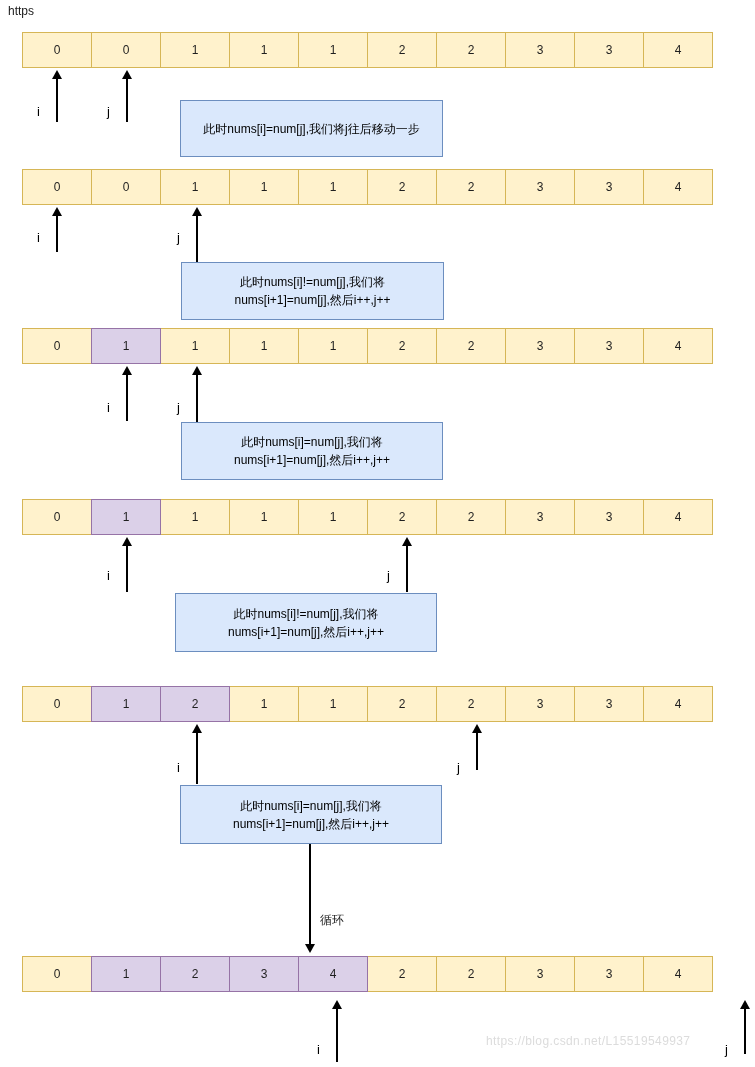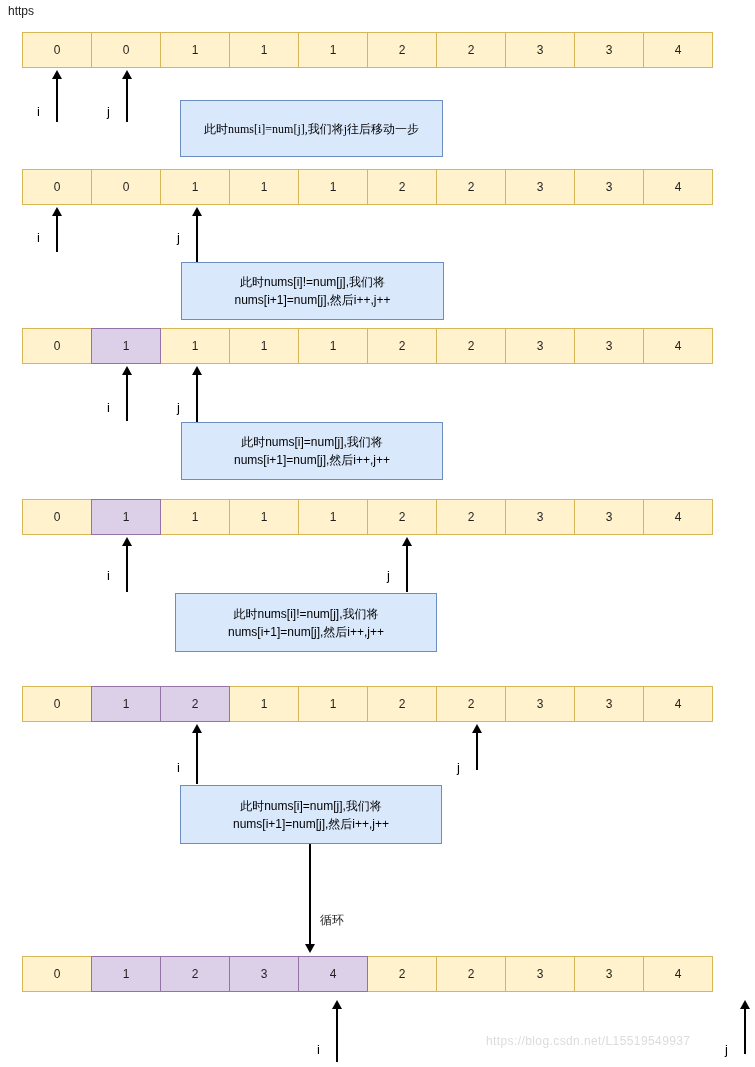--- a/index.html
+++ b/index.html
@@ -155,21 +155,21 @@
         <div class="cell">4</div>
       </div>
       <div class="aline" style="left: 336px; top: 1008px; height: 54px;"></div>
       <div class="ahead-up" style="left: 332px; top: 1000px;"></div>
       <span class="plabel" style="left: 317px; top: 1042px;">i</span>
       <div class="aline" style="left: 744px; top: 1008px; height: 46px;"></div>
       <div class="ahead-up" style="left: 740px; top: 1000px;"></div>
       <span class="plabel" style="left: 725px; top: 1042px;">j</span>
     </div>
 
-  <div class="note" style="left:180px;top:100px;width:263px;height:57px;font-family:Liberation Serif, serif;">此时nums[i]=num[j],我们将j往后移动一步</div>
+  <div class="note" style="left:180px;top:100px;width:263px;height:57px;">此时nums[i]=num[j],我们将j往后移动一步</div>
   <div class="note" style="left:181px;top:262px;width:263px;height:58px;">此时nums[i]!=num[j],我们将
 nums[i+1]=num[j],然后i++,j++</div>
   <div class="note" style="left:181px;top:422px;width:262px;height:58px;">此时nums[i]=num[j],我们将
 nums[i+1]=num[j],然后i++,j++</div>
   <div class="note" style="left:175px;top:593px;width:262px;height:59px;">此时nums[i]!=num[j],我们将
 nums[i+1]=num[j],然后i++,j++</div>
   <div class="note" style="left:180px;top:785px;width:262px;height:59px;">此时nums[i]=num[j],我们将
 nums[i+1]=num[j],然后i++,j++</div>
 
   <div class="aline" style="left:309px;top:844px;height:101px;"></div>

